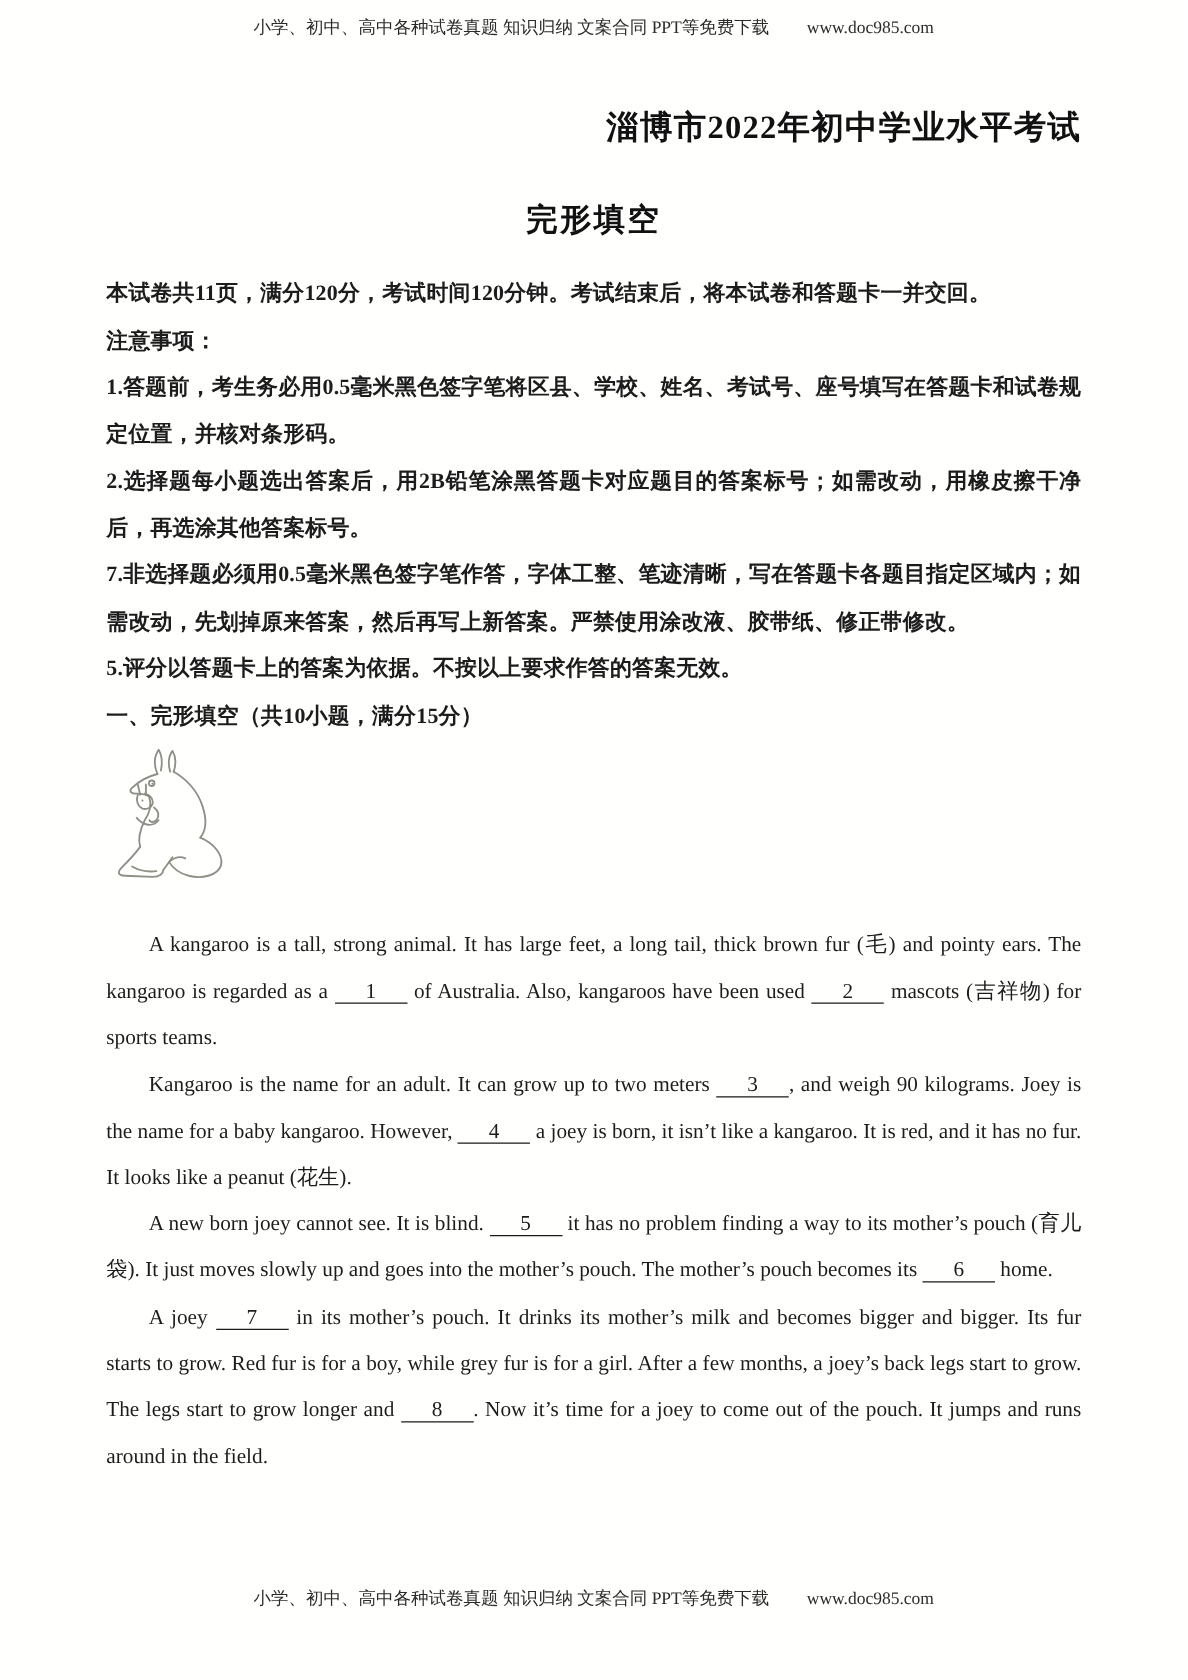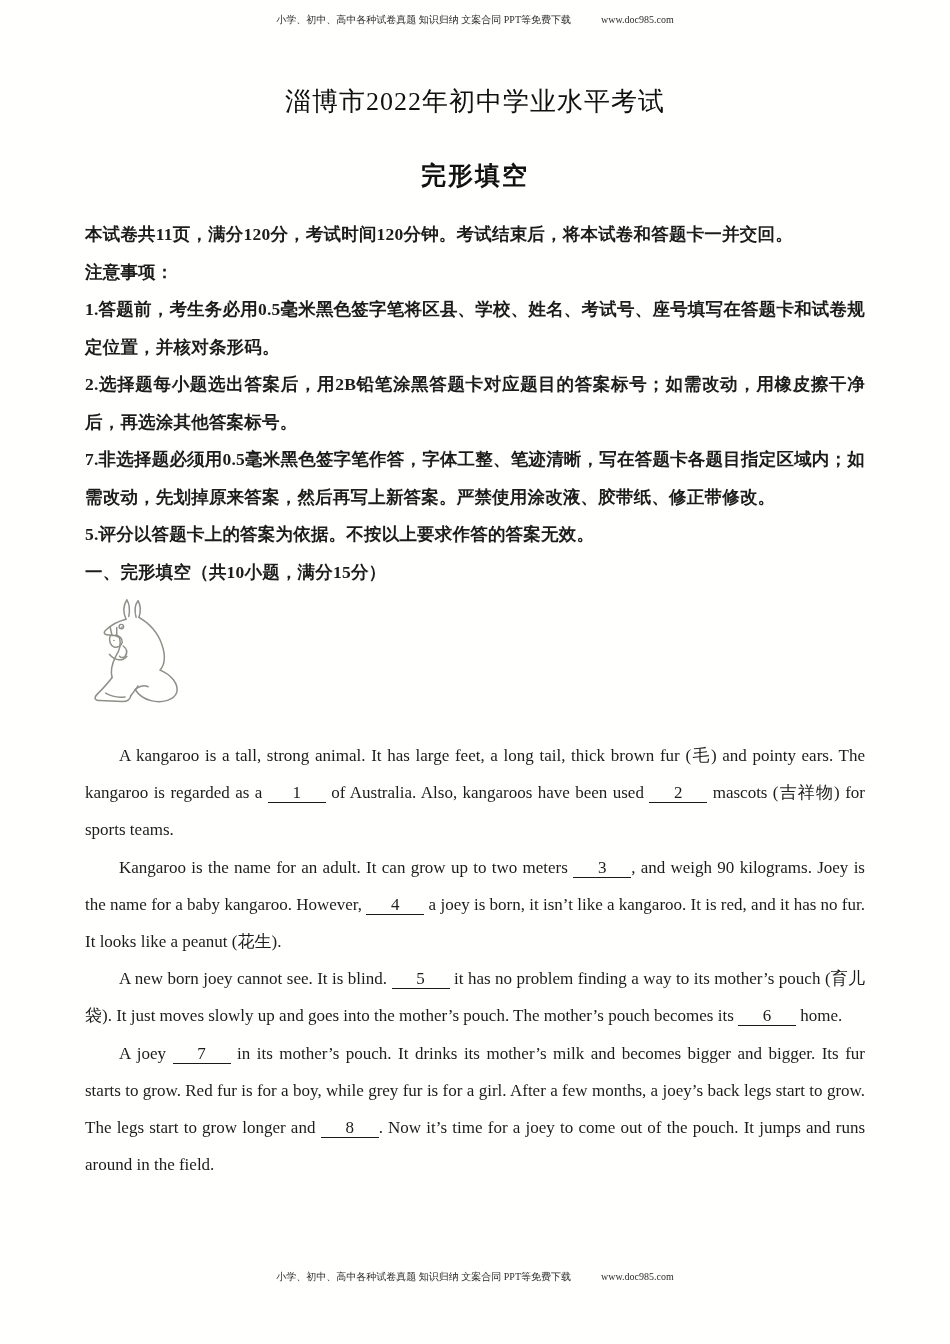--- a/index.html
+++ b/index.html
@@ -10,32 +10,32 @@
     background:#fffffe;
     box-sizing:border-box;
     padding:0 85px;
     font-family:"Liberation Serif","DejaVu Serif",serif;
     color:#1c1c1c;
     overflow:hidden;
   }
   .watermark{
     position:absolute;left:0;right:0;
     text-align:center;
-    font-size:10px;
+    font-size:14px;
     color:#2b2b2b;
     white-space:nowrap;
   }
   .watermark.top{top:13px;}
   .watermark.bottom{top:1270px;}
   .watermark .site{margin-left:30px;}
   h1.title{
     margin:84px 0 0 0;
-    text-align:center;
+    text-align:right;
     font-size:26px;
-    font-weight:400;
+    font-weight:700;
     color:#111;
     letter-spacing:1px;
   }
   h2.subtitle{
     margin:40px 0 0 0;
     text-align:center;
     font-size:25px;
     font-weight:700;
     color:#111;
     letter-spacing:2px;

